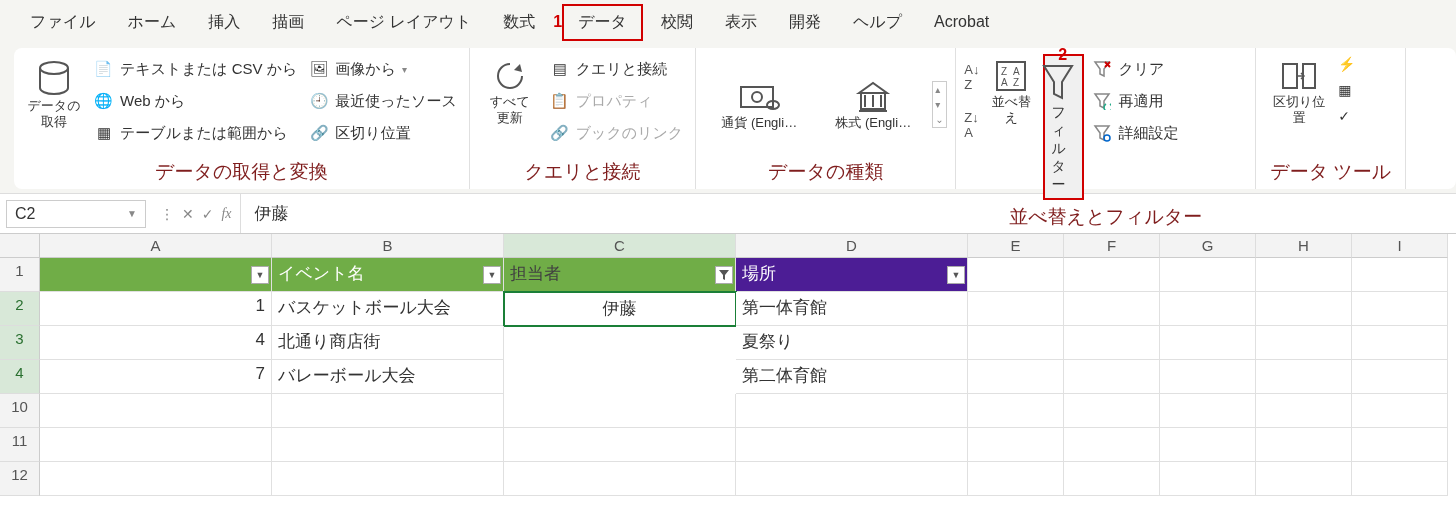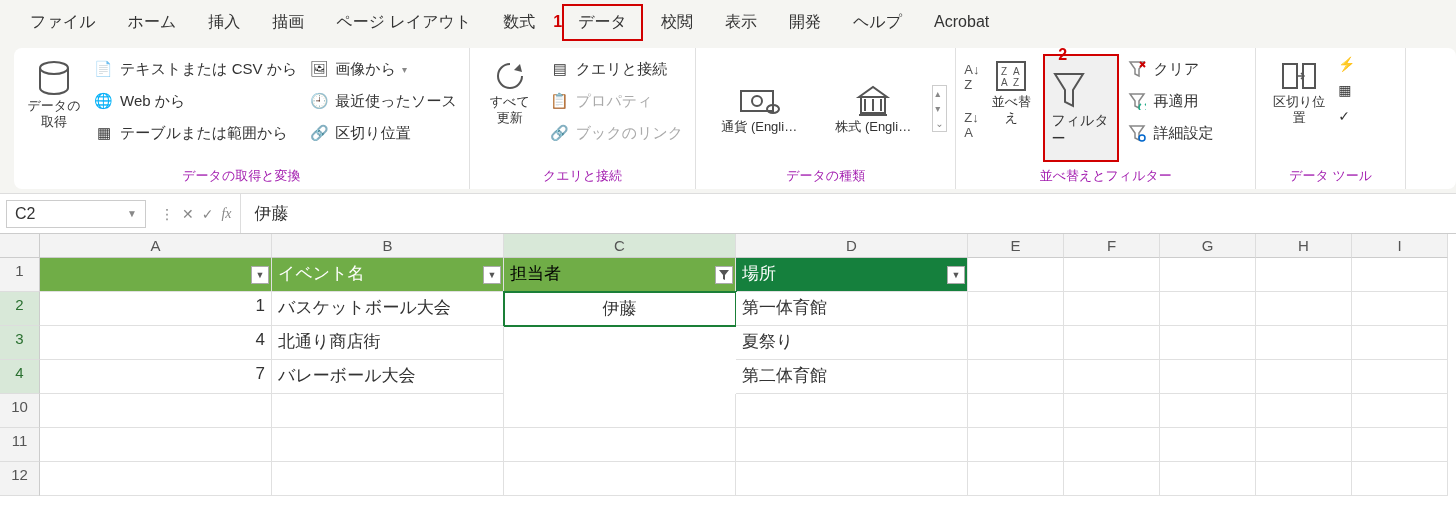--- a/index.html
+++ b/index.html
@@ -9,26 +9,26 @@
   .tabs { display: flex; align-items: center; height: 44px; background: #f5f5f2; padding: 0 16px; gap: 4px; }
   .tab { padding: 6px 14px; font-size: 16px; cursor: pointer; }
   .tab.highlight { border: 2px solid #d10000; }
   .red-num { color: #d10000; font-weight: bold; font-size: 16px; margin-right:-4px;}
   
   
   .ribbon { display: flex; background: #f5f5f2; height: 150px; border-bottom: 1px solid #ddd; padding-left:10px; }
   .ribbon-rounded { background:#fff; border-radius:8px; margin:4px 0 4px 4px; display:flex; flex:1; }
   .group { display: flex; flex-direction: column; justify-content: space-between; padding: 6px 8px 4px 8px; border-right: 1px solid #e0e0e0; }
   .group-content { display: flex; align-items:flex-start; gap:4px; flex:1; }
-  .group-label { text-align: center; font-size: 13px; color: #a21caf; padding-top:4px; }
+  .group-label { text-align: center; font-size: 19px; color: #7f1d1d; padding-top:4px; }
   .big-btn { display:flex; flex-direction:column; align-items:center; justify-content:center; width:64px; padding:4px; text-align:center; font-size:13px; line-height:1.2; }
   .btn-col { display:flex; flex-direction:column; gap:6px; justify-content:flex-start; padding-top:2px;}
   .small-btn { display:flex; align-items:center; gap:6px; padding:3px 4px; font-size:15px; white-space:nowrap; }
   .small-btn .icon-slot { width:20px; height:20px; display:inline-flex; align-items:center; justify-content:center; flex-shrink:0;}
-  .filter-btn { border:2px solid #d10000; padding:12px 6px; display:flex; flex-direction:column; align-items:flex-start; width:76px; background:#f0f0f0;}
+  .filter-btn { border:2px solid #d10000; padding:4px 6px; display:flex; flex-direction:column; align-items:flex-end; width:41px; background:#f0f0f0;}
   .gray { color:#aaa; }
   
   
   .formula-bar { display:flex; align-items:center; height:40px; border-bottom:1px solid #ccc; background:#fff; }
   .name-box { width:140px; border:1px solid #ccc; margin:4px 6px; padding:4px 8px; font-size:16px; display:flex; justify-content:space-between; align-items:center;}
   .nb-dd { color:#888; font-size:10px;}
   .fx-controls { display:flex; align-items:center; gap:8px; color:#888; padding:0 8px; border-right:1px solid #ddd; height:100%;}
   .fx-label { font-style:italic; font-family:serif;}
   .formula-input { flex:1; padding:4px 14px; font-size:17px; }
   
@@ -268,26 +268,26 @@
   <div class="col-hdr">F</div>
   <div class="col-hdr">G</div>
   <div class="col-hdr">H</div>
   <div class="col-hdr">I</div>
 
   <div class="row-hdr">1</div>
   <div class="cell" style="background:#70AD47;">
       <span class="filter-arrow">▼</span>
     </div>
   <div class="cell" style="background:#70AD47;color:#fff"><span>イベント名</span><span class="filter-arrow">▼</span></div>
-  <div class="cell" style="background:#70AD47;color:#000000"><span>担当者</span><span class="filter-arrow">
+  <div class="cell" style="background:#70AD47;color:#404040"><span>担当者</span><span class="filter-arrow">
         <svg width="12" height="12">
           <path d="M1 1 H11 L7 6 V11 L5 10 V6 Z" fill="#555"></path>
         </svg>
       </span></div>
-  <div class="cell" style="background:#15803d;color:#fff"><span>場所</span><span class="filter-arrow">▼</span></div>
+  <div class="cell" style="background:#4c1d95;color:#fff"><span>場所</span><span class="filter-arrow">▼</span></div>
   <div class="cell"></div>
   <div class="cell"></div>
   <div class="cell"></div>
   <div class="cell"></div>
   <div class="cell"></div>
 
   <div class="row-hdr active">2</div>
   <div class="cell num-right">1</div>
   <div class="cell">バスケットボール大会</div>
   <div class="cell merged-center selected-outline">伊藤</div>

